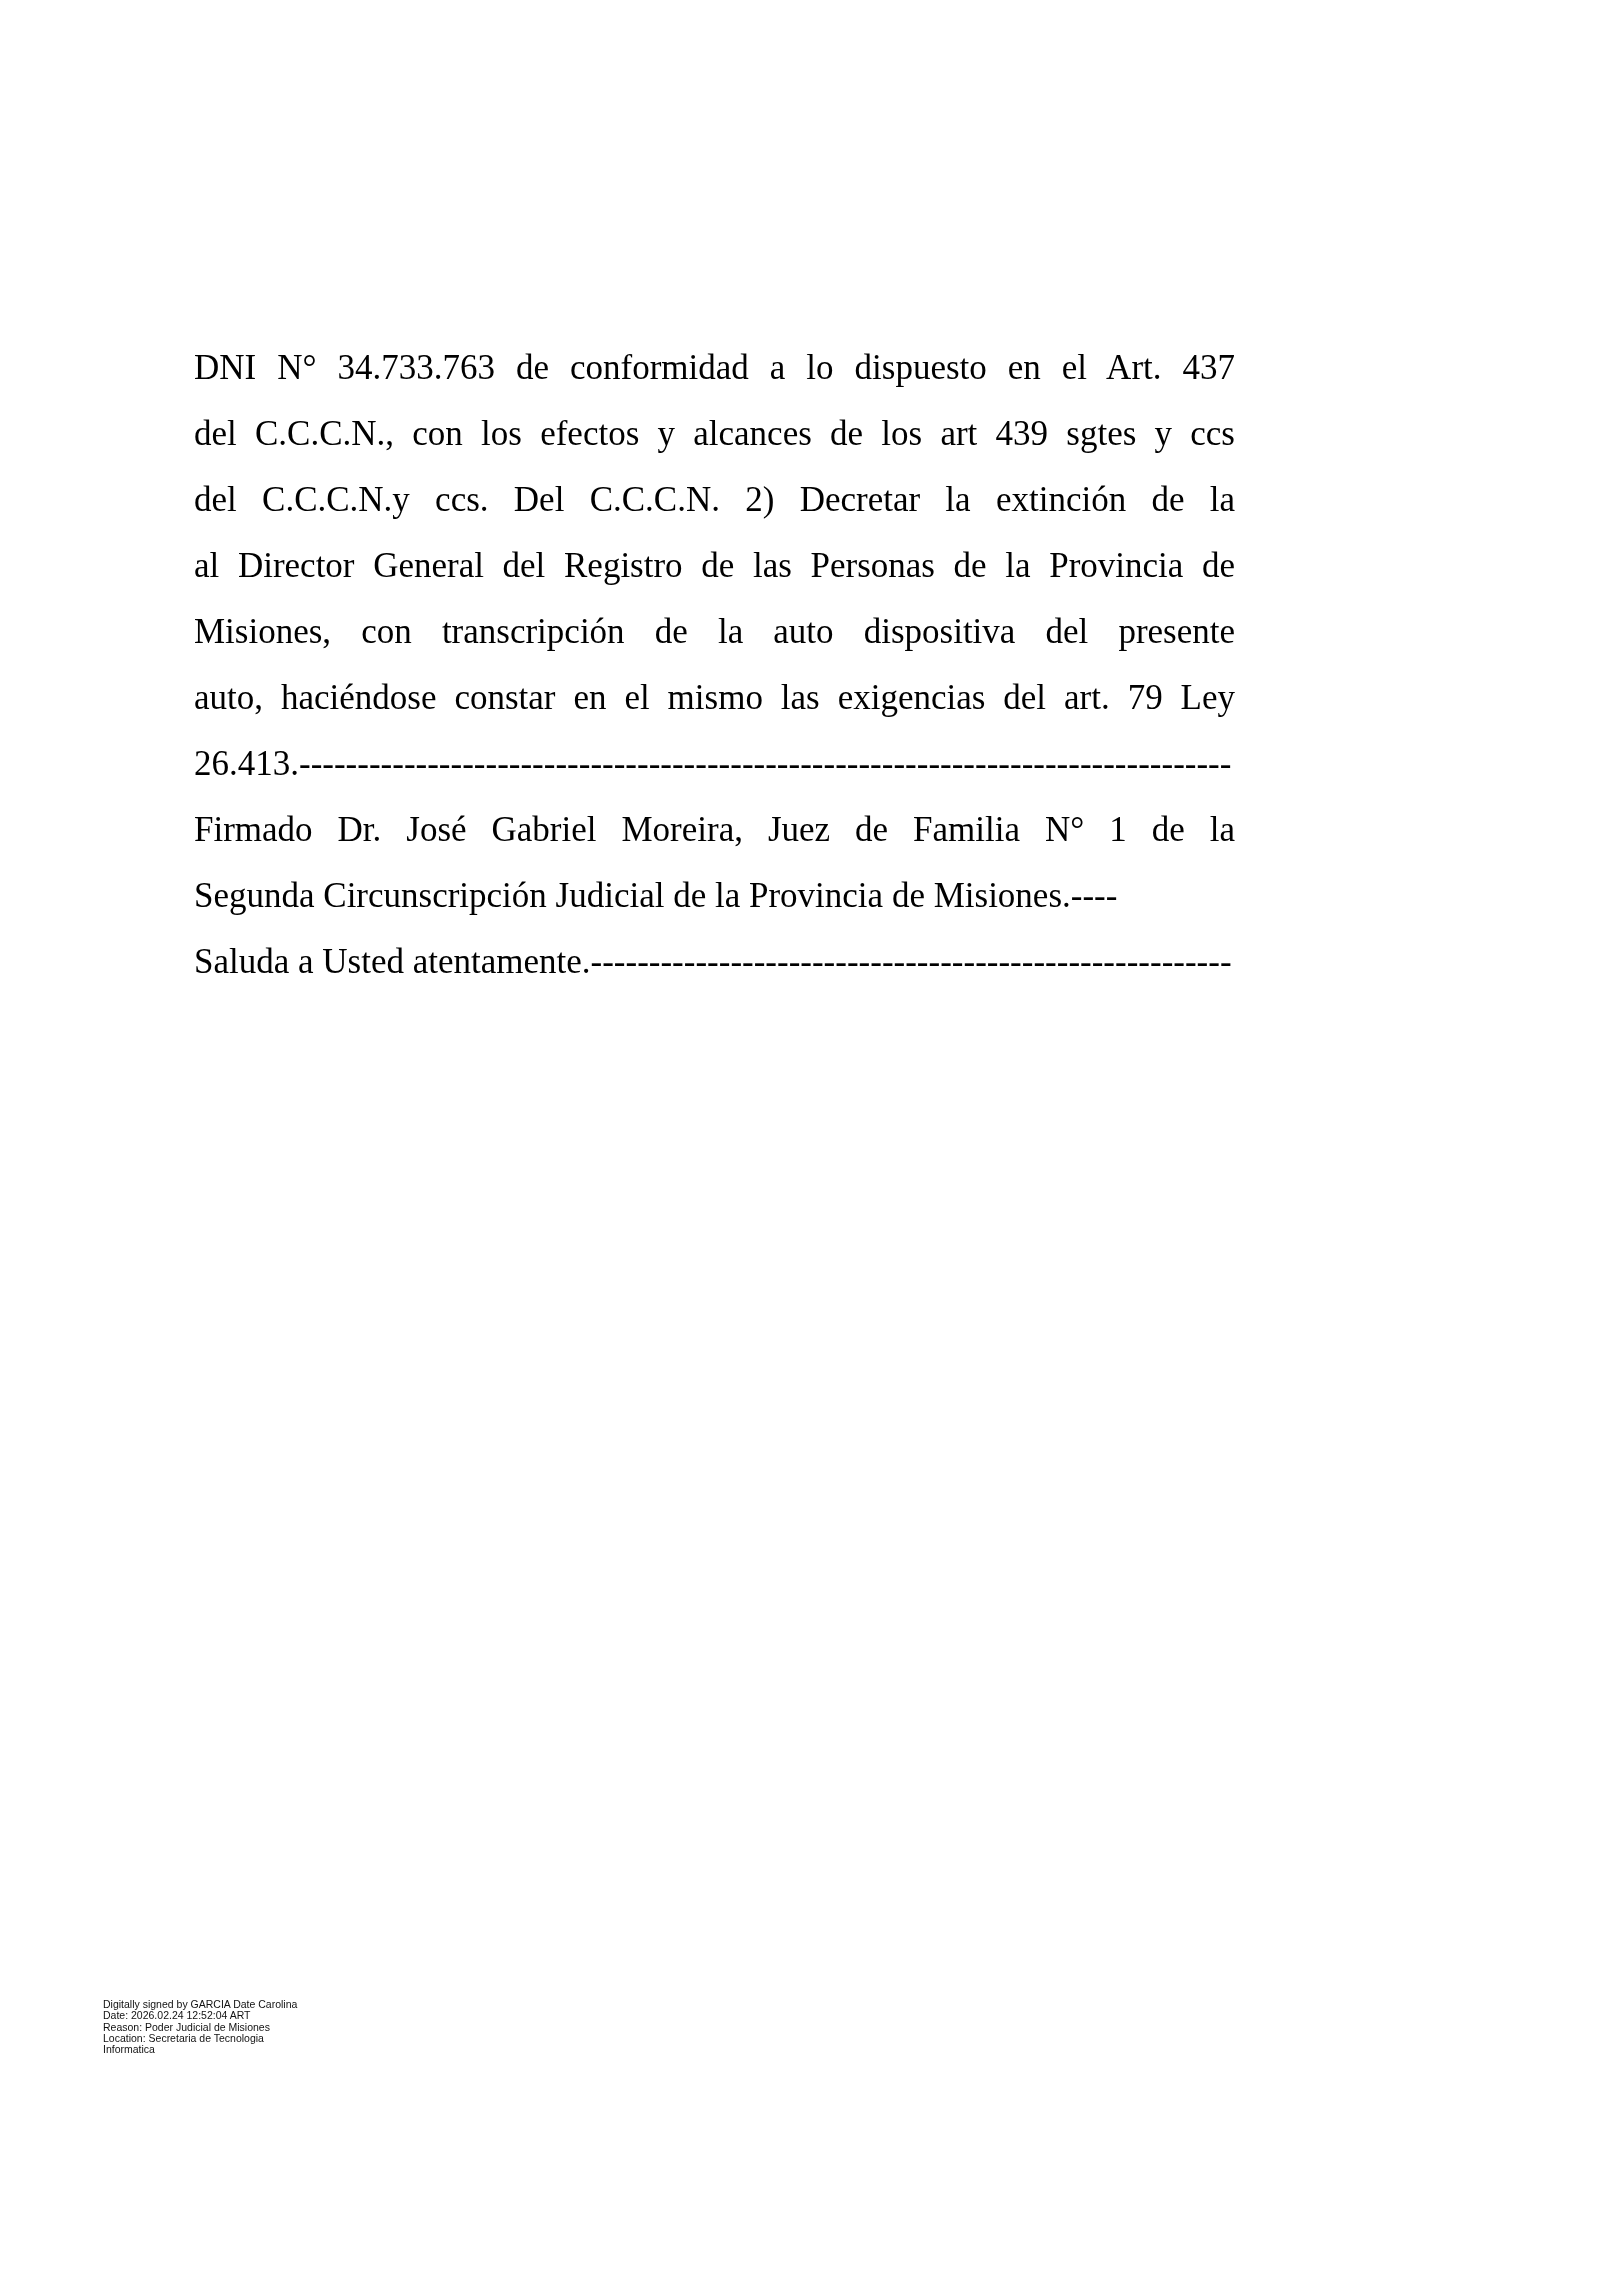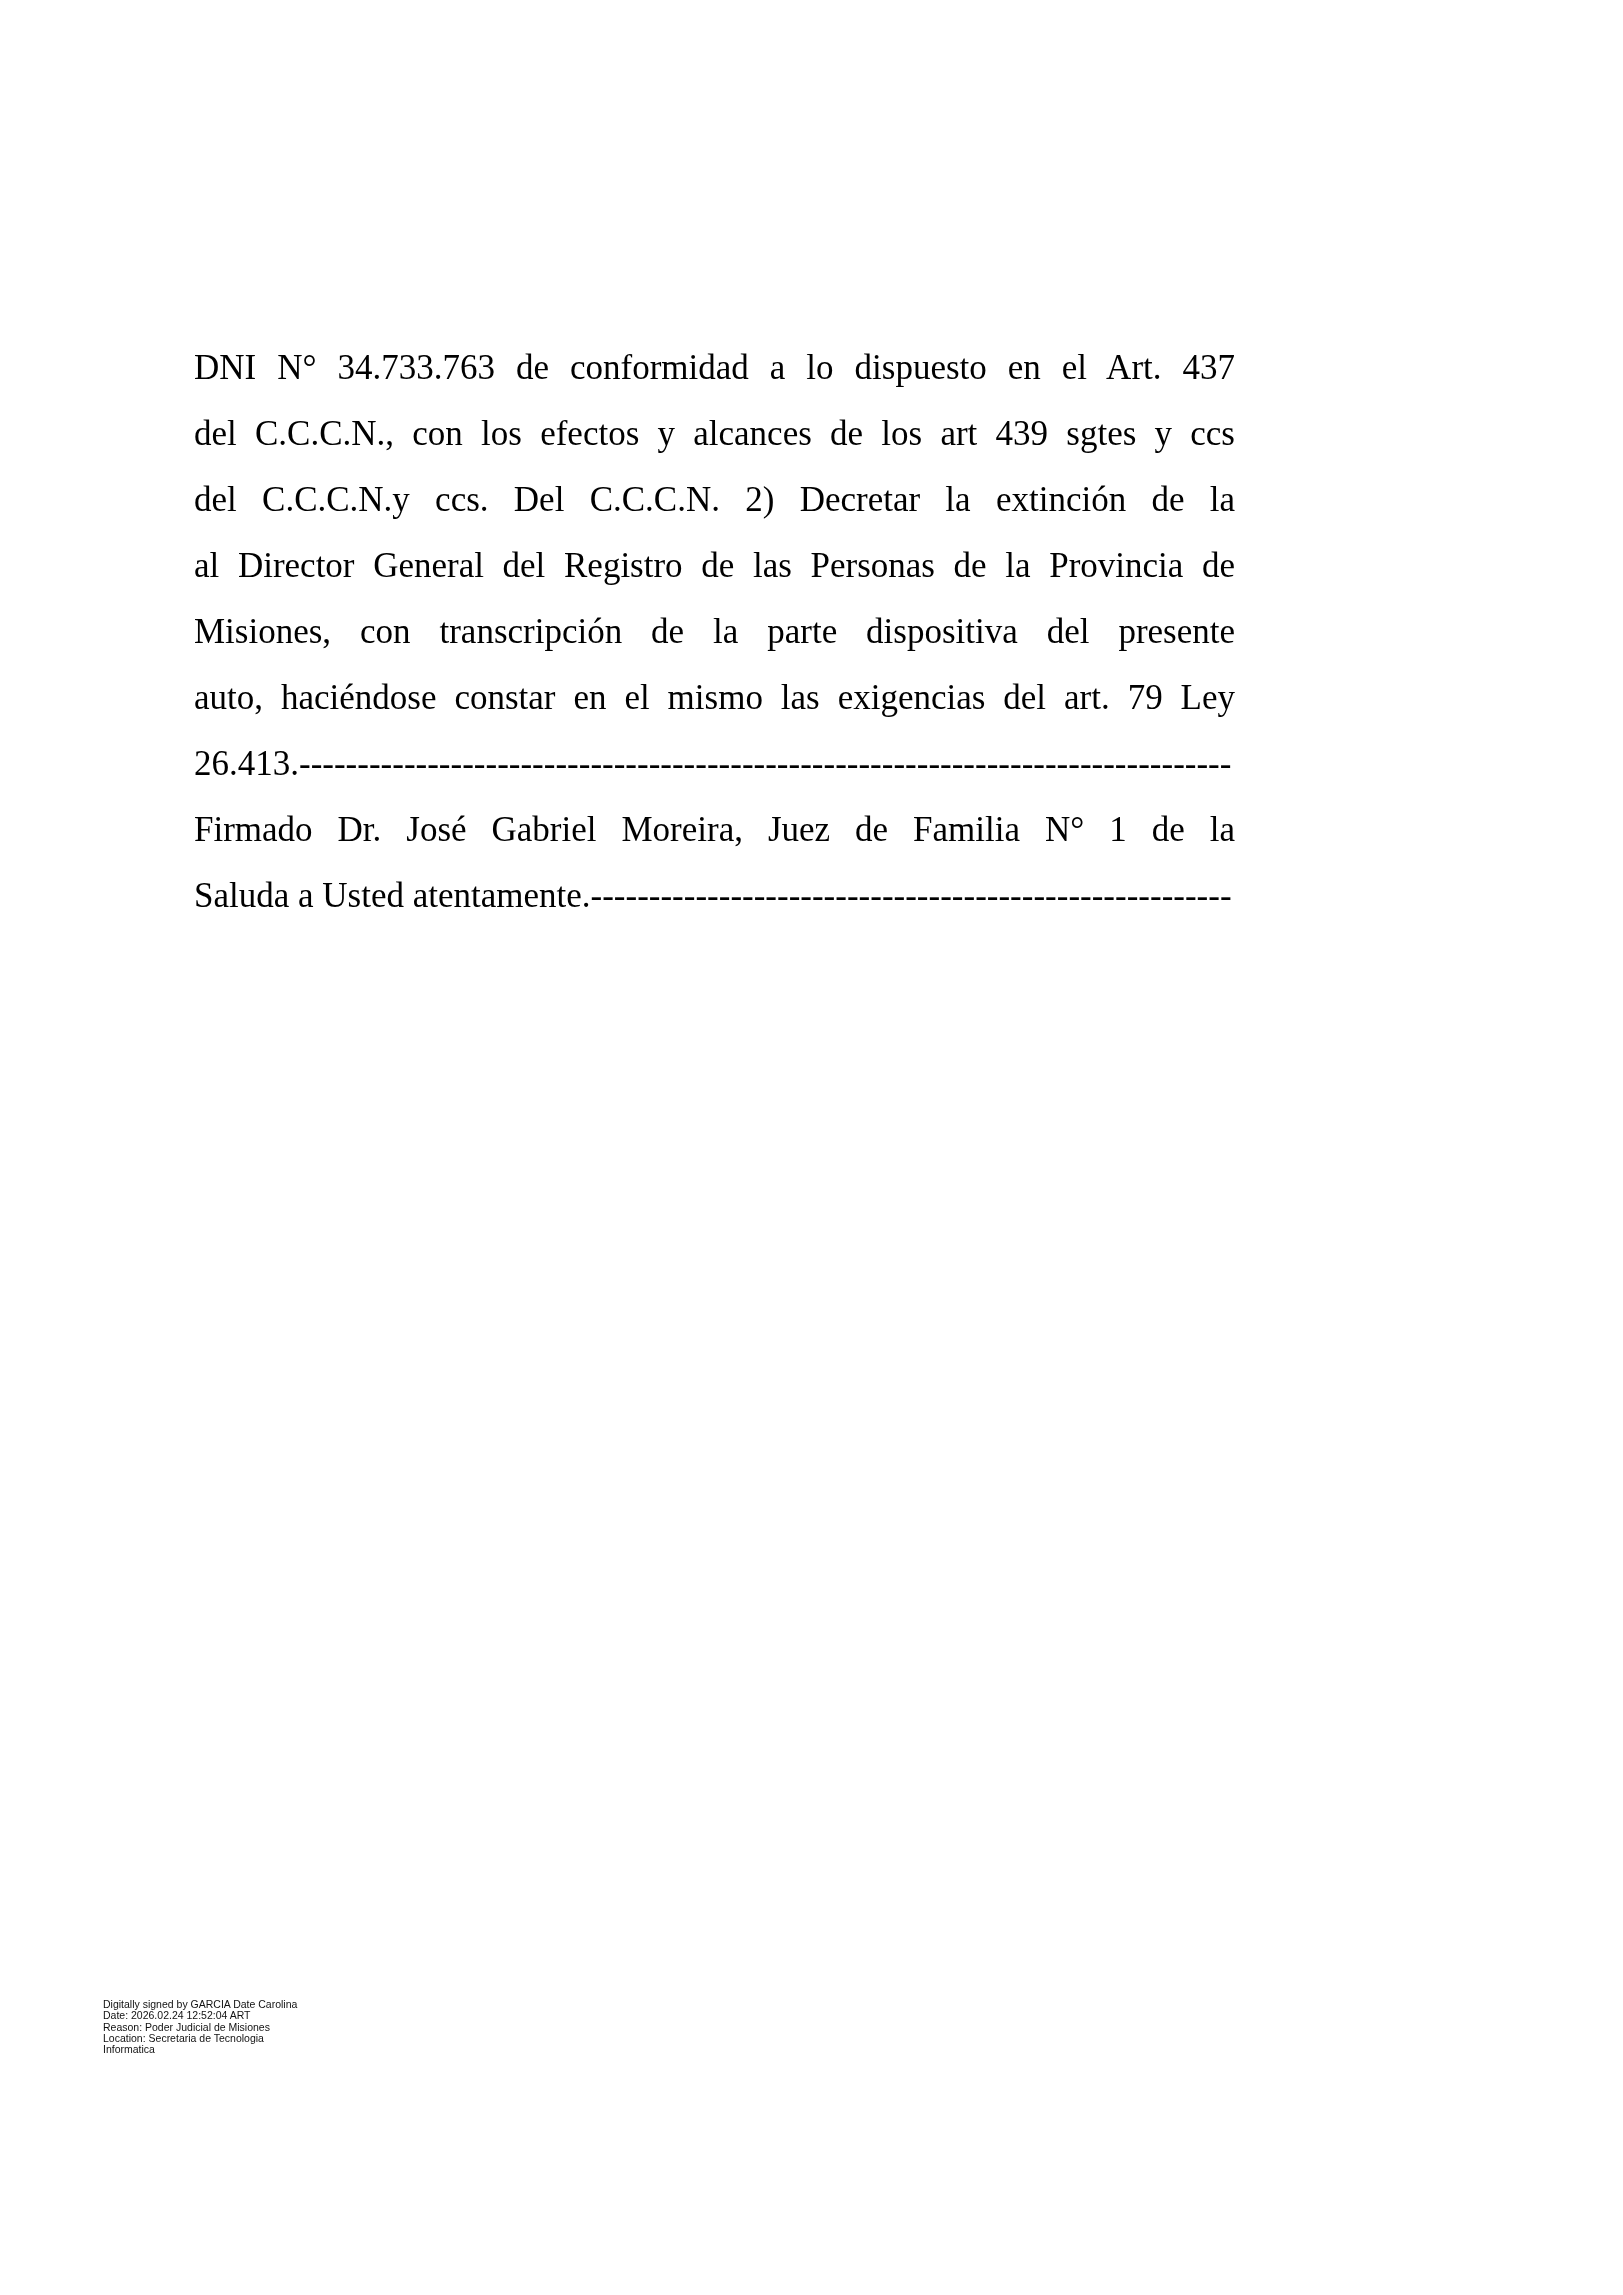--- a/index.html
+++ b/index.html
@@ -51,24 +51,25 @@
 </head>
 <body>
 
 <div class="page">
 
   <div class="body-text">
     <div class="line">DNI N° 34.733.763 de conformidad a lo dispuesto en el Art. 437</div>
     <div class="line">del C.C.C.N., con los efectos y alcances de los art 439 sgtes y ccs</div>
     <div class="line">del C.C.C.N.y ccs. Del C.C.C.N. 2) Decretar la extinción de la</div>
     <div class="line">al Director General del Registro de las Personas de la Provincia de</div>
-    <div class="line">Misiones, con transcripción de la parte dispositiva del presente</div>
+    <div class="line">Misiones, con transcripción de la auto dispositiva del presente</div>
     <div class="line">auto, haciéndose constar en el mismo las exigencias del art. 79 Ley</div>
     <div class="line endline">26.413.--------------------------------------------------------------------------------</div>
     <div class="line">Firmado Dr. José Gabriel Moreira, Juez de Familia N° 1 de la</div>
+    <div class="line endline">Segunda Circunscripción Judicial de la Provincia de Misiones.----</div>
     <div class="line endline">Saluda a Usted atentamente.-------------------------------------------------------</div>
   </div>
 
   <div class="signature">
     <div class="sig-line">Digitally signed by GARCIA Date Carolina</div>
     <div class="sig-line">Date: 2026.02.24 12:52:04 ART</div>
     <div class="sig-line">Reason: Poder Judicial de Misiones</div>
     <div class="sig-line">Location: Secretaria de Tecnologia</div>
     <div class="sig-line">Informatica</div>
   </div>

